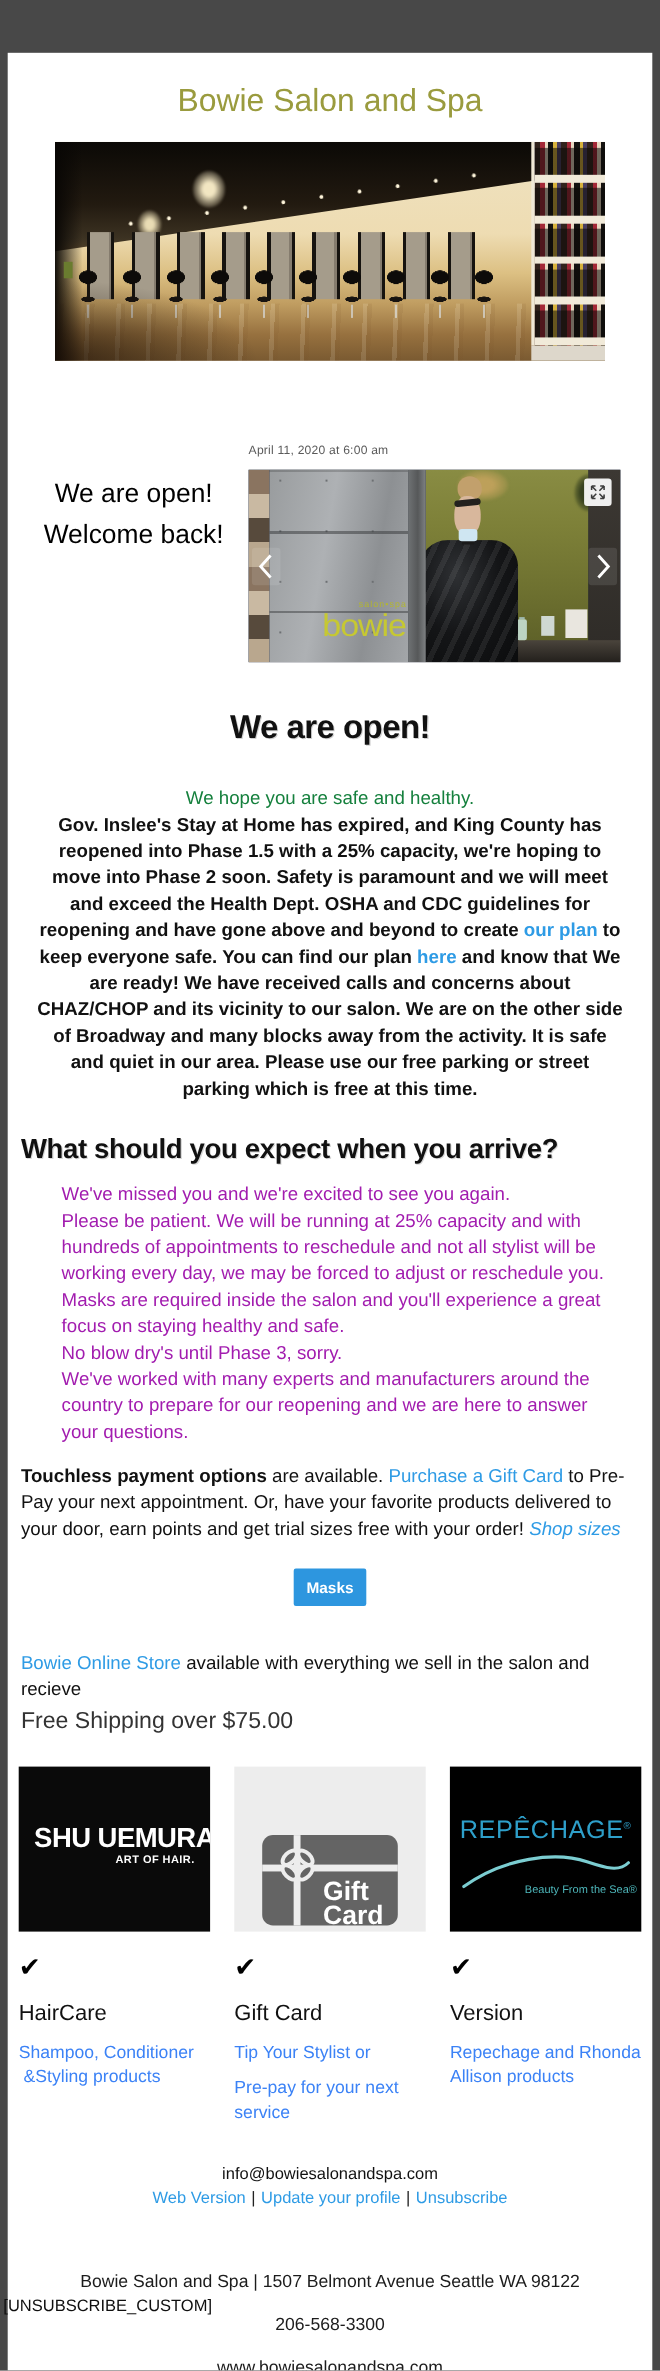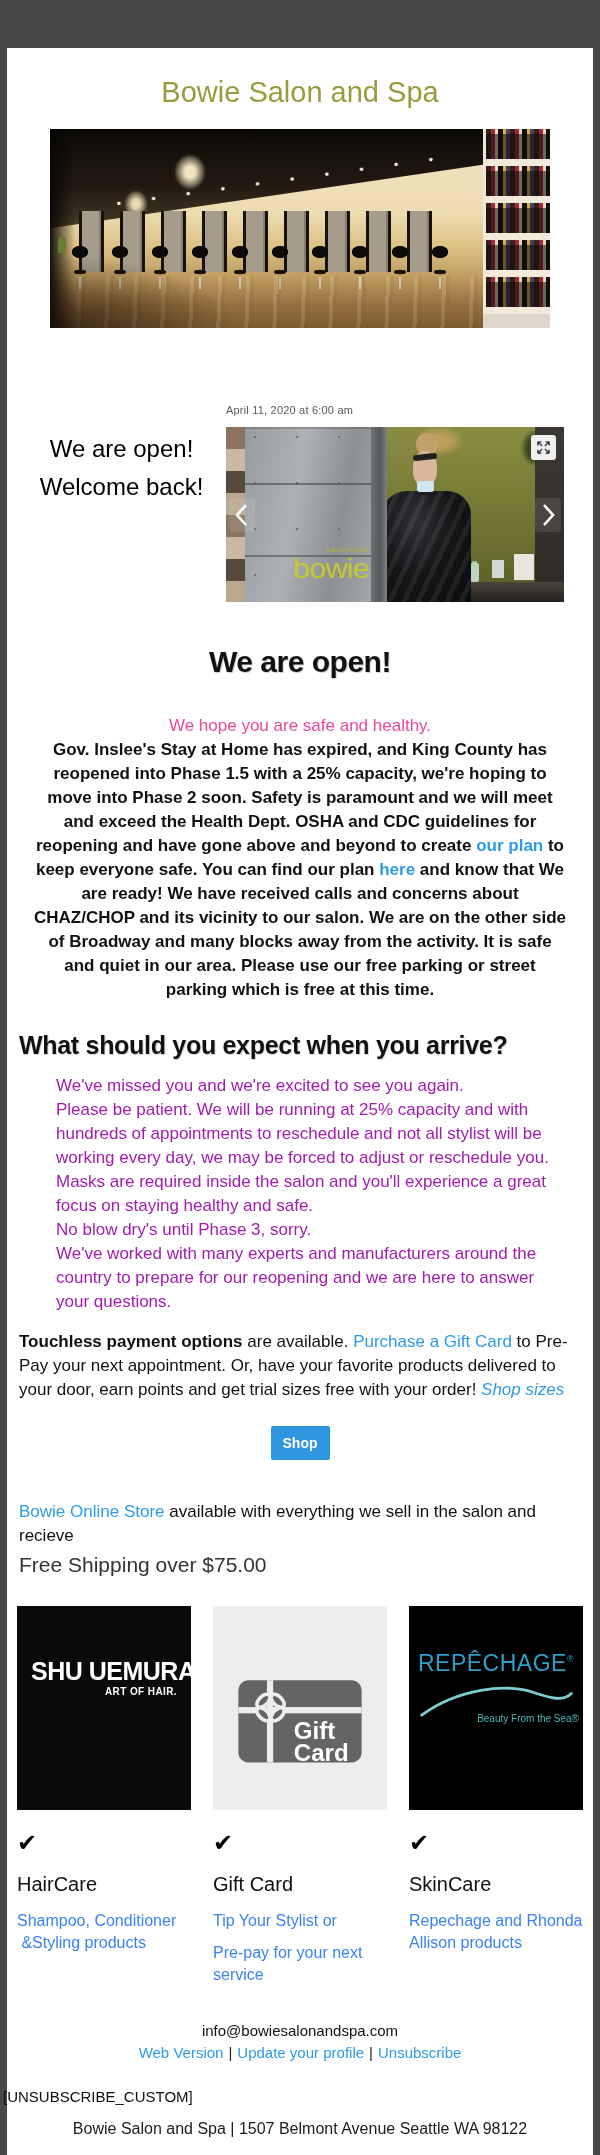--- a/index.html
+++ b/index.html
@@ -94,44 +94,44 @@
   .w-neck  { left:194px; top:58px; width:11px; height:10px; background:#1a1a1a; }
   .cr-prev, .cr-next { position:absolute; top:50%; transform:translateY(-50%); width:26px; height:34px;
       background:rgba(255,255,255,.10); border:none; cursor:pointer; padding:3px; border-radius:3px; }
   .cr-prev { left:3px; } .cr-next { right:3px; }
   .cr-expand { right:8px; top:8px; width:25px; height:25px; background:rgba(255,255,255,.92);
       border-radius:3px; display:flex; align-items:center; justify-content:center; cursor:pointer; }
 
   
   .h1 { margin-top:42px; text-align:center; font-size:30px; line-height:36px; font-weight:700;
         letter-spacing:-.5px; color:#111; text-shadow:1px 1px 0 rgba(120,120,120,.35); }
-  .intro { margin-top:34px; text-align:center; font-size:17px; line-height:24px; color:#ec4899; }
+  .intro { margin-top:34px; text-align:center; font-size:17px; line-height:24px; color:#15803d; }
   .bodypara { text-align:center; font-size:17px; line-height:24px; color:#111; padding:0 26px;font-weight:bold; }
   .h2 { margin-top:28px; padding:0 12px; font-size:25px; line-height:30px; font-weight:700;
         letter-spacing:-.3px; color:#111; text-shadow:1px 1px 0 rgba(120,120,120,.3); }
   .expect { margin-top:14px; padding:0 26px 0 49px; font-size:17px; line-height:24px; color:#a21caf; }
   .touchless { margin-top:16px; padding:0 12px; font-size:17px; line-height:24px; color:#111; }
   .lnk { color:#2e9be5; text-decoration:none; cursor:pointer; }
   .lnk.it { font-style:italic; }
   .bld { font-weight:700; }
   .shopwrap { margin-top:24px; text-align:center; }
   .shopbtn { display:inline-block; min-width:50px; background:#2d96df; color:#fff; border:none;
              font-family:"Liberation Sans",sans-serif; font-size:14px; font-weight:700;
              padding:9px 12px; border-radius:2px; cursor:pointer; }
   .storeline { margin-top:40px; padding:0 12px; font-size:17px; line-height:24px; color:#111; }
   .shipping { margin-top:4px; padding:0 12px; font-size:21px; line-height:26px; color:#333; }
 
   
   .products { display:flex; gap:22px; margin-top:28px; padding:0 10px; }
   .pcol { flex:1; min-width:0; }
-  .tile { height:204px; overflow:hidden; cursor:pointer; }
+  .tile { height:150px; overflow:hidden; cursor:pointer; }
   .tile-shu { background:#0a0a0a; padding:52px 14px 0; }
   .shu-brand { color:#fff; font-weight:700; font-size:25px; line-height:26px; letter-spacing:-.5px; white-space:nowrap; }
   .shu-sub { color:#fff; font-weight:700; font-size:10px; letter-spacing:.4px; text-align:right; margin-top:2px; }
-  .tile-gift { background:#ededed; display:flex; align-items:center; justify-content:center; padding-top:16px;text-decoration:underline; }
+  .tile-gift { background:#ededed; display:flex; align-items:flex-end; justify-content:center; padding-top:16px;text-decoration:underline; }
   .tile-gift text { font-family:"Liberation Sans",sans-serif; font-weight:700; fill:#fff; font-size:27px; }
   .tile-rep { background:#000000; padding-top:44px; text-align:center; }
   .rep-brand { color:#2e9fc9; font-size:23px; letter-spacing:.5px; white-space:nowrap; }
   .rep-reg { font-size:9px; vertical-align:super; }
   .rep-wave { display:block; margin:2px auto 0; }
   .rep-tag { color:#4db6ba; font-size:10px; text-align:right; padding-right:4px; margin-top:-8px; }
   .check { margin-top:20px; font-size:24px; line-height:26px; color:#000; }
   .ptitle { margin-top:16px; font-size:20px; line-height:24px; color:#111; }
   .pbody { margin-top:14px; font-size:16px; line-height:22px; color:#3b82f6; }
   .pbody .para + .para { margin-top:10px; }
@@ -231,21 +231,21 @@
         <div>We've missed you and we're excited to see you again.</div>
         <div>Please be patient. We will be running at 25% capacity and with hundreds of appointments to reschedule and not all stylist will be working every day, we may be forced to adjust or reschedule you.</div>
         <div>Masks are required inside the salon and you'll experience a great focus on staying healthy and safe.</div>
         <div>No blow dry's until Phase 3, sorry.</div>
         <div>We've worked with many experts and manufacturers around the country to prepare for our reopening and we are here to answer your questions.</div>
       </div>
 
     <div class="touchless"><span class="bld">Touchless payment options</span><span> are available. </span><a href="#" class="lnk">Purchase a Gift Card</a><span> to Pre-Pay your next appointment. Or, have your favorite products delivered to your door, earn points and get trial sizes free with your order! </span><a href="#" class="lnk it">Shop sizes</a></div>
 
     <div class="shopwrap">
-      <button class="shopbtn">Shop</button>
+      <button class="shopbtn">Masks</button>
     </div>
 
     <div class="storeline"><a href="#" class="lnk">Bowie Online Store</a><span> available with everything we sell in the salon and recieve</span></div>
     <div class="shipping">Free Shipping over $75.00</div>
 
     <div class="products">
 
       <div class="pcol">
         <div class="tile tile-shu">
           <div class="shu-brand">SHU UEMURA</div>
@@ -292,21 +292,21 @@
 
       <div class="pcol">
         <div class="tile tile-rep">
           <div class="rep-brand"><span>REPÊCHAGE</span><span class="rep-reg">®</span></div>
           <svg class="rep-wave" width="160" height="42" viewBox="0 0 170 44">
             <path d="M6 38 C 45 10, 95 4, 125 14 C 143 20, 156 24, 165 15" fill="none" stroke="#7bcdd1" stroke-width="3" stroke-linecap="round"></path>
           </svg>
           <div class="rep-tag">Beauty From the Sea®</div>
         </div>
         <div class="check">✔</div>
-        <div class="ptitle">SkinCare</div>
+        <div class="ptitle">Version</div>
         <div class="pbody">
             <div class="para">
               <div>Repechage and Rhonda</div>
               <div>Allison products</div>
             </div>
           </div>
       </div>
 
     </div>
 

